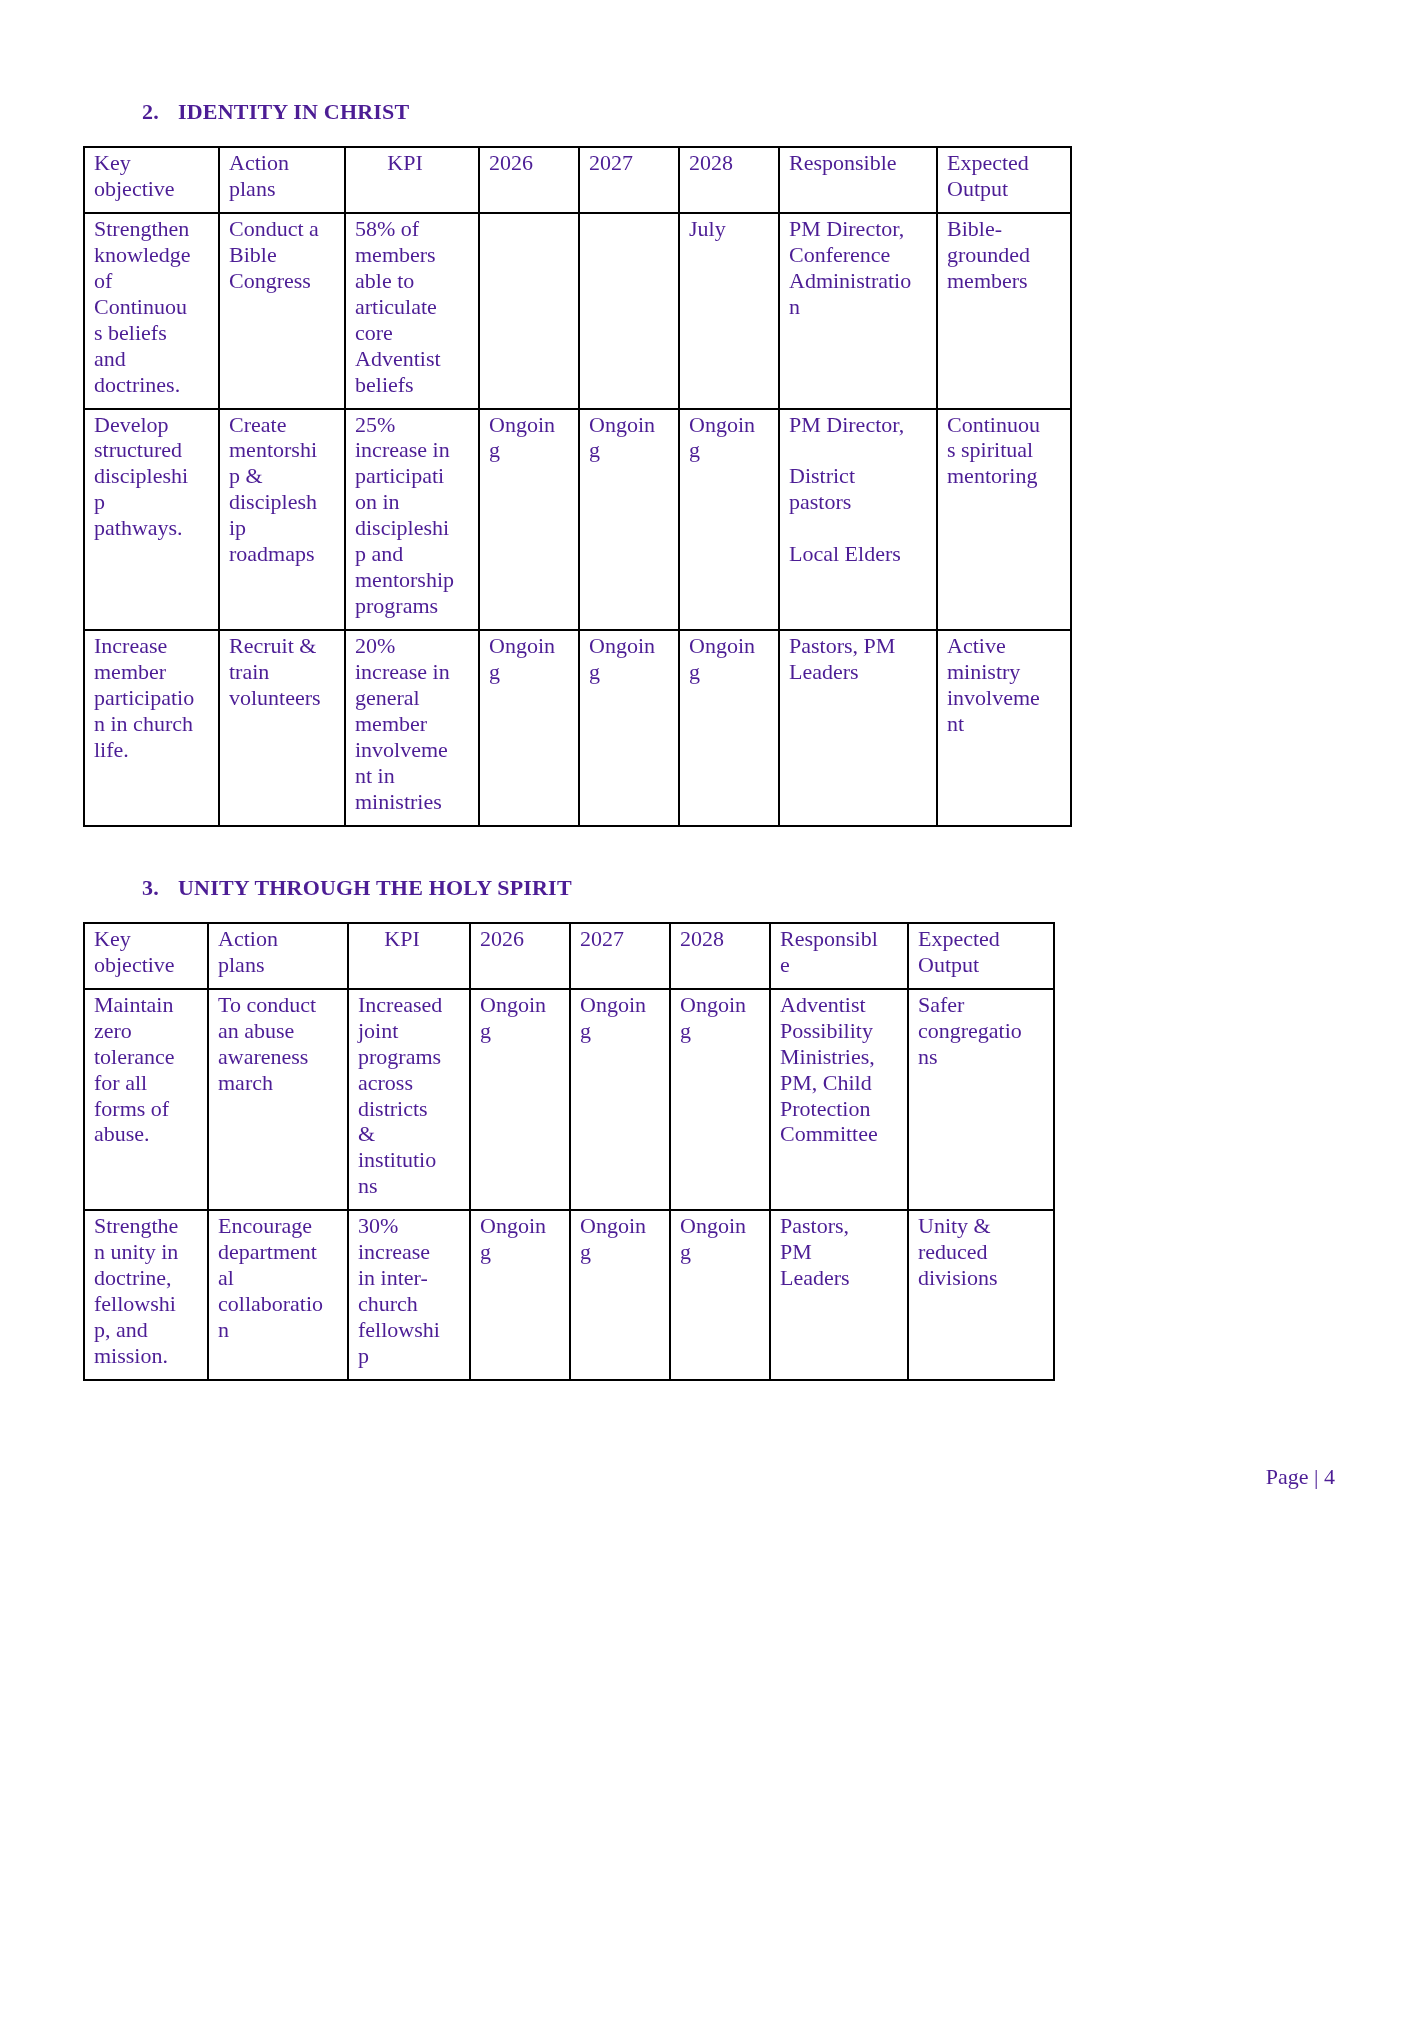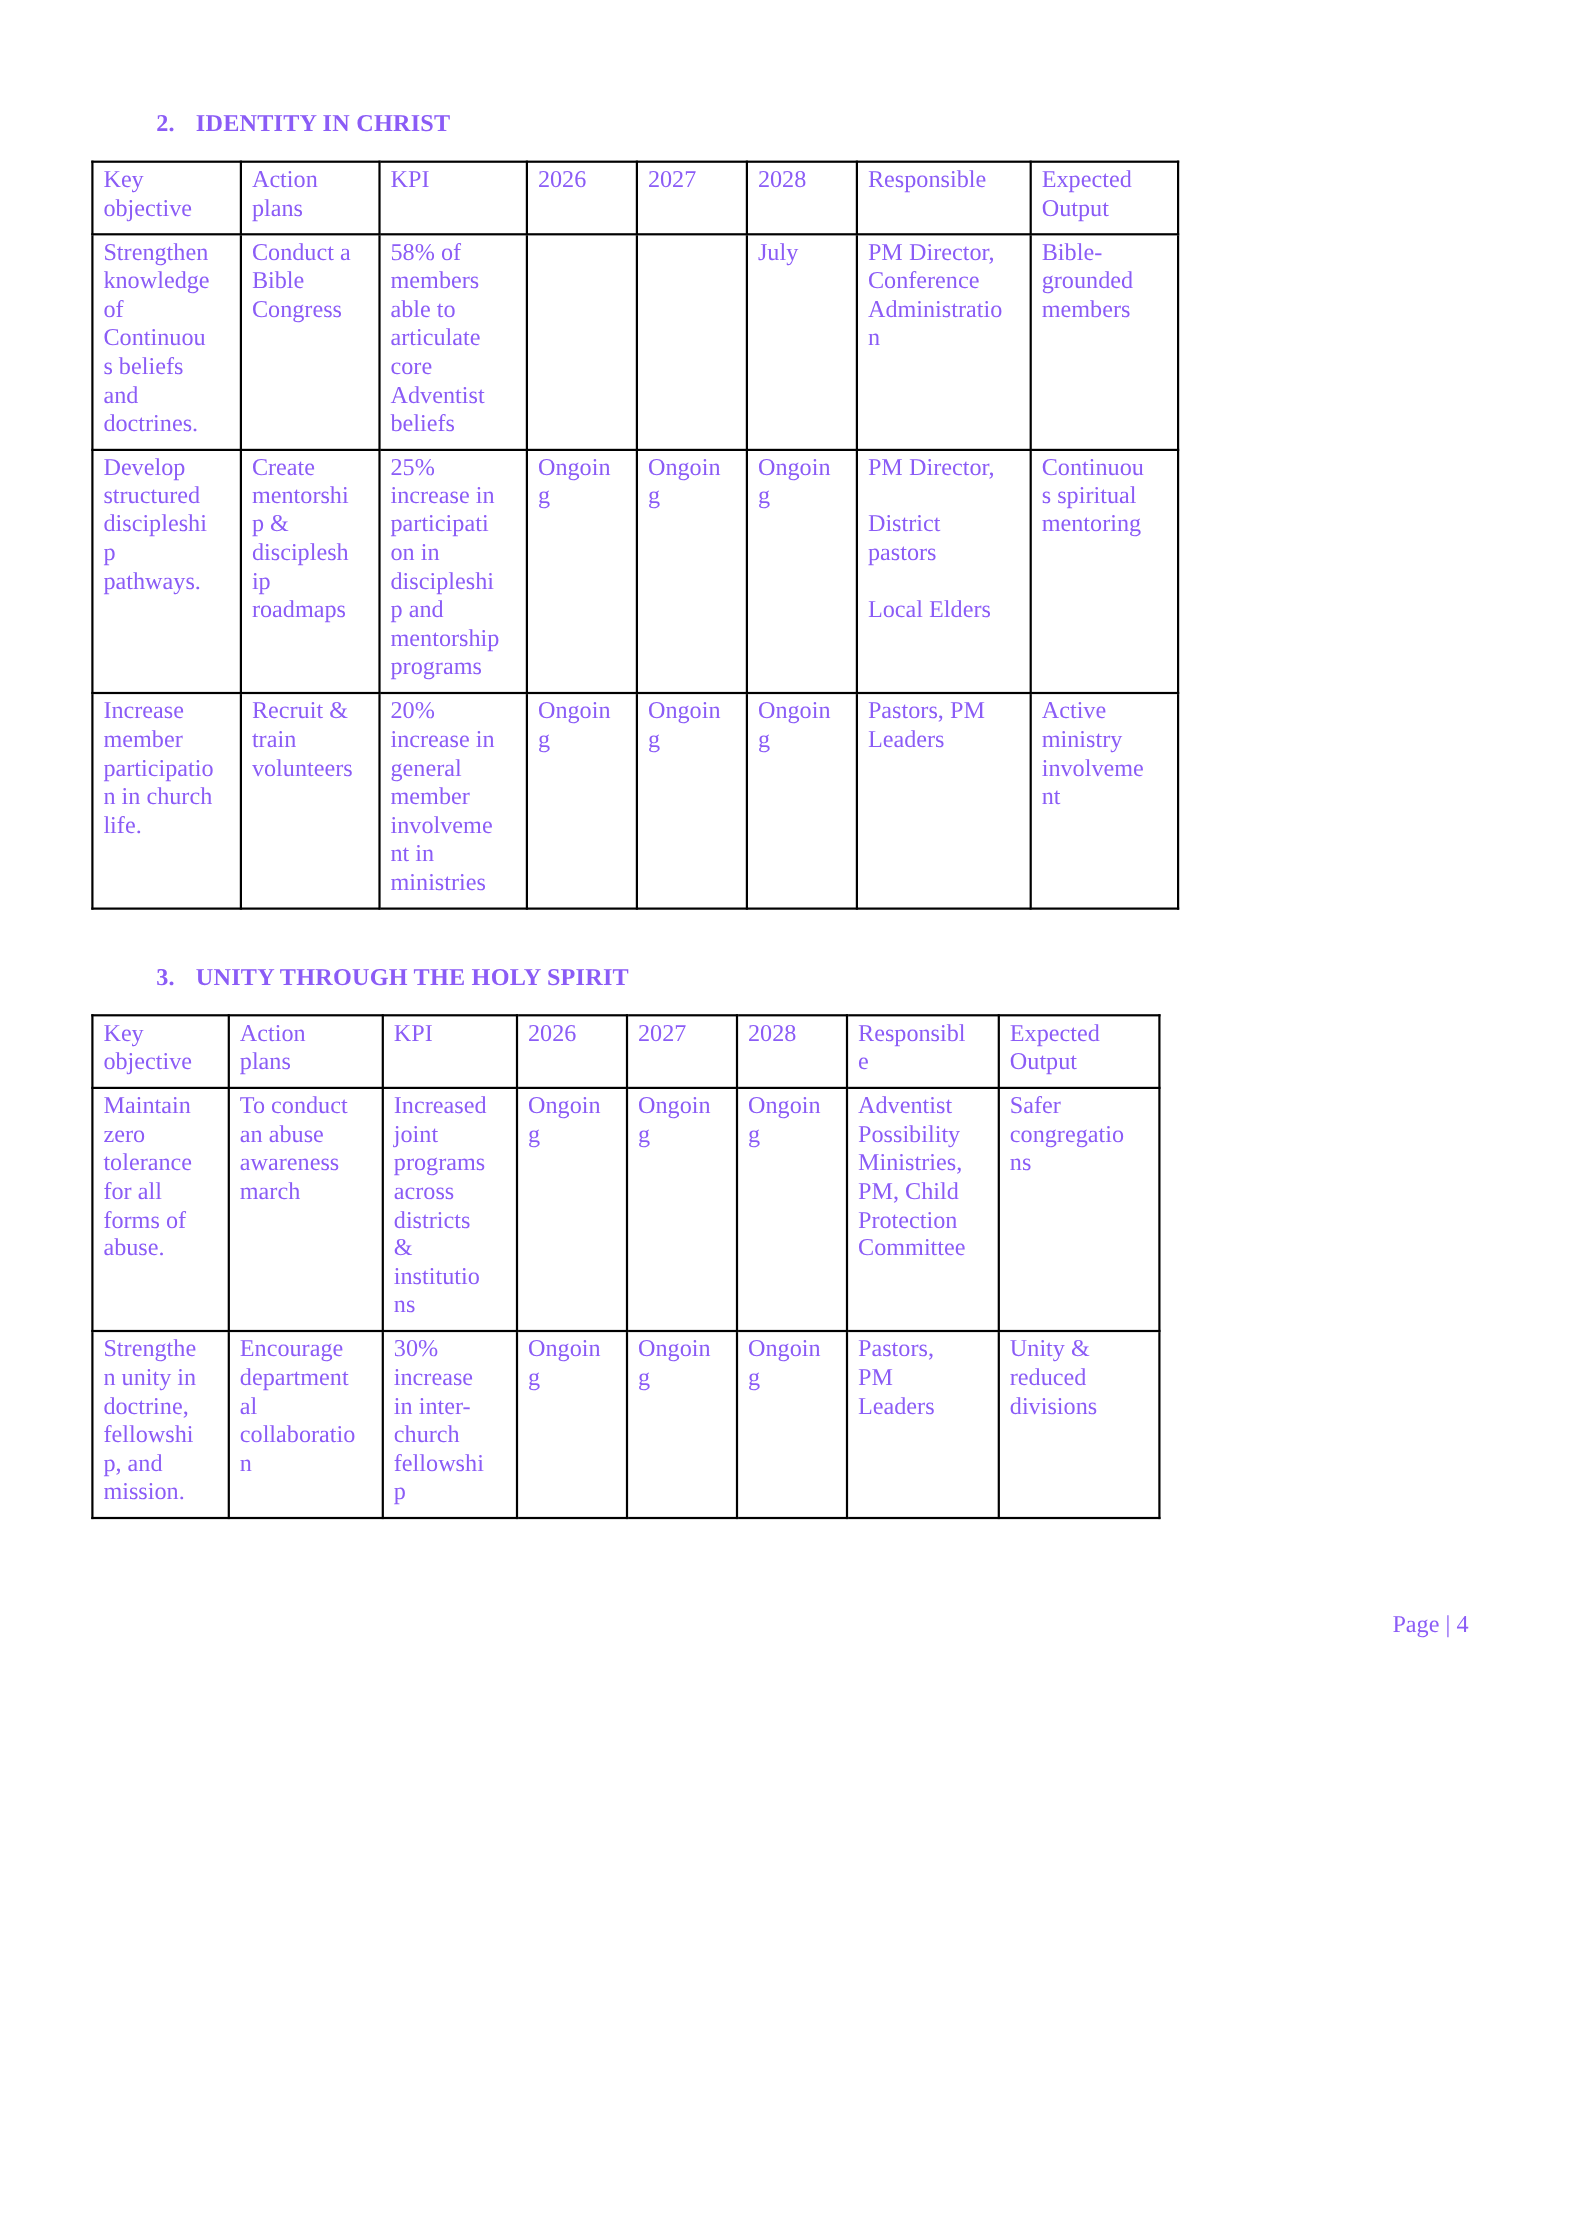--- a/index.html
+++ b/index.html
@@ -2,21 +2,21 @@
 <html><head>
 <meta charset="utf-8">
 <style>
   * { margin: 0; padding: 0; box-sizing: border-box; }
   html, body { background: #ffffff; }
   .page {
     width: 1428px;
     height: 2028px;
     position: relative;
     background: #ffffff;
-    color: #8b5cf6;
+    color: #4c1d95;
     font-family: "Liberation Serif", serif;
     font-size: 22px;
     line-height: 1.18;
   }
   .content { padding: 99px 93px 0 83px; }
 
   .section-heading {
     font-size: 22px;
     font-weight: bold;
     margin-left: 59px;
@@ -38,21 +38,21 @@
     border: 2px solid #000000;
     padding: 2px 23px 10px 9px;
     vertical-align: top;
     text-align: left;
     font-weight: normal;
     font-size: 22px;
     line-height: 1.18;
     white-space: pre-line;
     word-wrap: break-word;
   }
-  th.kpi-h { text-align: left; }
+  th.kpi-h { text-align: center; }
 
   .section-gap { margin-top: 48px; }
 
   .page-footer {
     position: absolute;
     top: 1464px;
     right: 93px;
     font-size: 22px;
   }
 </style>

